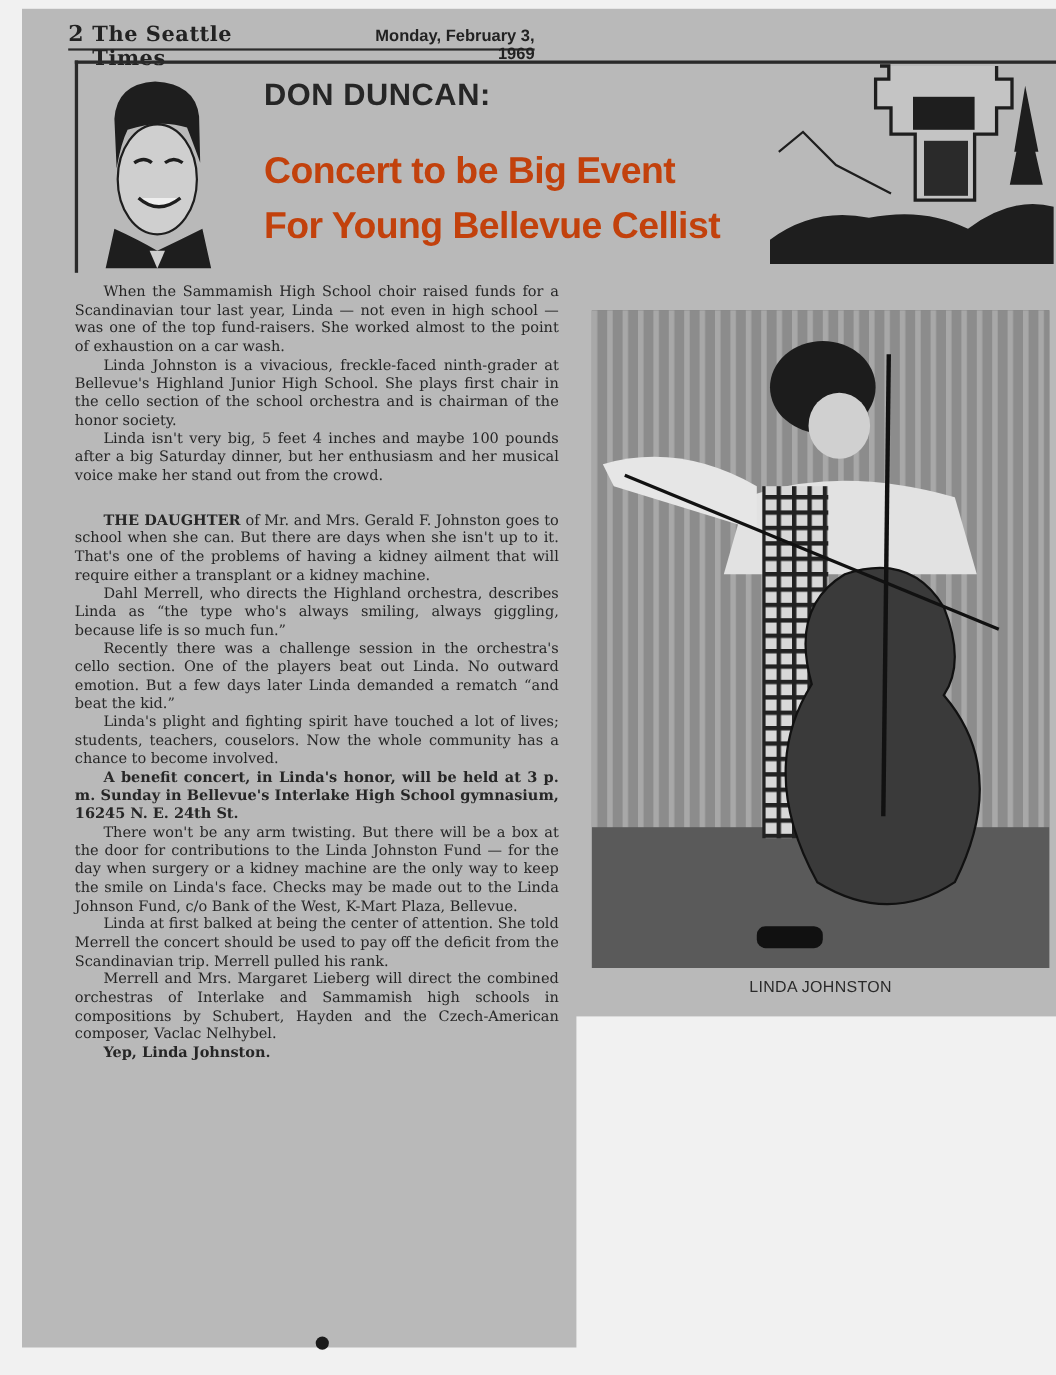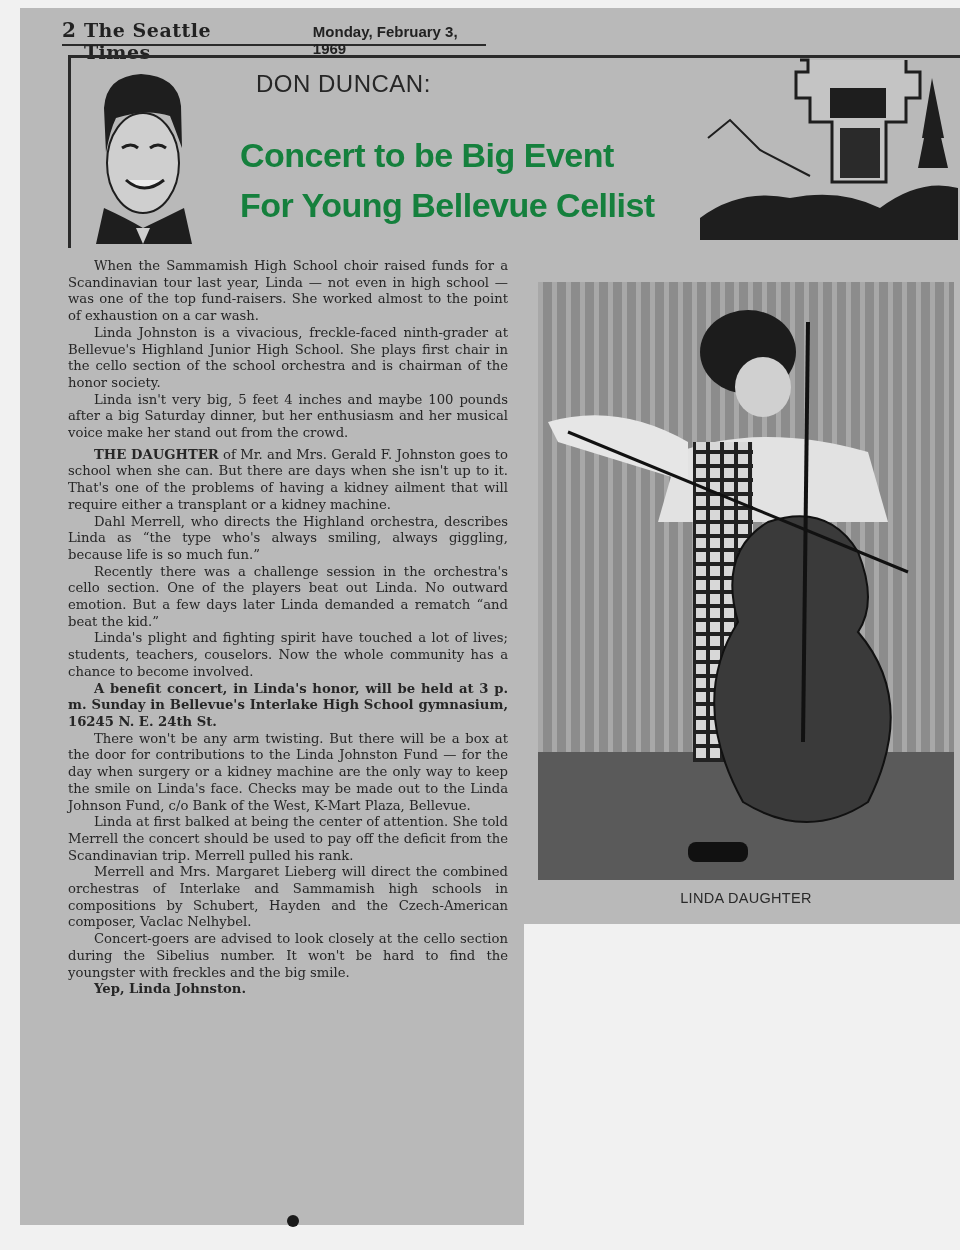--- a/index.html
+++ b/index.html
@@ -17,48 +17,49 @@
     background: #b9b9b9;
   }
   .masthead {
     position: absolute; left: 62px; top: 18px; width: 424px; height: 26px;
     border-bottom: 2px solid #2b2b2b;
     display: flex; align-items: baseline; gap: 38px;
     color: #222;
   }
   .masthead .pageno { font-family: "DejaVu Serif", serif; font-size: 20px; font-weight: bold; }
   .masthead .paper { font-family: "DejaVu Serif", serif; font-size: 19px; font-weight: bold; margin-left: -30px; letter-spacing: 0.5px; }
-  .masthead .date { font-family: "Liberation Sans", sans-serif; font-size: 15px; font-weight: bold; margin-left: 0px; }
+  .masthead .date { font-family: "Liberation Sans", sans-serif; font-size: 15px; font-weight: bold; margin-left: 0px; text-align: right; }
   .header-box {
     position: absolute; left: 68px; top: 55px; width: 892px; height: 190px;
     border-top: 3px solid #2a2a2a; border-left: 3px solid #2a2a2a;
   }
   .portrait {
     position: absolute; left: 86px; top: 68px; width: 110px; height: 176px;
   }
   .byline {
-    position: absolute; left: 256px; top: 70px;
-    font-family: "Liberation Sans", sans-serif; font-size: 24px; color: #262626;
+    position: absolute; left: 240px; top: 70px;
+    font-family: "Liberation Sans", sans-serif; font-size: 28px; color: #262626;
     letter-spacing: 0.5px;
+    font-weight: bold;
   }
   .headline {
     position: absolute; left: 240px; top: 130px;
     font-family: "Liberation Sans", sans-serif; font-weight: bold; font-size: 34px;
-    line-height: 50px; color: #15803d; letter-spacing: -0.5px;
+    line-height: 50px; color: #c2410c; letter-spacing: -0.5px;
   }
   .artwork {
     position: absolute; left: 700px; top: 58px; width: 258px; height: 182px;
   }
   .article {
     position: absolute; left: 68px; top: 258px; width: 440px;
     font-family: "DejaVu Serif", serif; font-size: 13.2px; line-height: 16.7px;
     color: #262626; text-align: justify;
   }
   .article p { margin: 0; text-indent: 26px; }
-  .article p.gap { margin-top: 5px; }
+  .article p.gap { margin-top: 24px; }
   .article b { font-weight: bold; }
   .photo {
     position: absolute; left: 538px; top: 282px; width: 416px; height: 598px;
     background: #7a7a7a;
   }
   .caption {
     position: absolute; left: 538px; top: 890px; width: 416px; text-align: center;
     font-family: "Liberation Sans", sans-serif; font-size: 14.5px; color: #2a2a2a;
     letter-spacing: 0.3px;
   }
@@ -114,21 +115,20 @@
   <p><span>Linda Johnston is a vivacious, freckle-faced ninth-grader at Bellevue's Highland Junior High School. She plays first chair in the cello section of the school orchestra and is chairman of the honor society.</span></p>
   <p><span>Linda isn't very big, 5 feet 4 inches and maybe 100 pounds after a big Saturday dinner, but her enthusiasm and her musical voice make her stand out from the crowd.</span></p>
   <p class="gap"><b>THE DAUGHTER</b><span> of Mr. and Mrs. Gerald F. Johnston goes to school when she can. But there are days when she isn't up to it. That's one of the problems of having a kidney ailment that will require either a transplant or a kidney machine.</span></p>
   <p><span>Dahl Merrell, who directs the Highland orchestra, describes Linda as “the type who's always smiling, always giggling, because life is so much fun.”</span></p>
   <p><span>Recently there was a challenge session in the orchestra's cello section. One of the players beat out Linda. No outward emotion. But a few days later Linda demanded a rematch “and beat the kid.”</span></p>
   <p><span>Linda's plight and fighting spirit have touched a lot of lives; students, teachers, couselors. Now the whole community has a chance to become involved.</span></p>
   <p><b>A benefit concert, in Linda's honor, will be held at 3 p. m. Sunday in Bellevue's Interlake High School gymnasium, 16245 N. E. 24th St.</b></p>
   <p><span>There won't be any arm twisting. But there will be a box at the door for contributions to the Linda Johnston Fund — for the day when surgery or a kidney machine are the only way to keep the smile on Linda's face. Checks may be made out to the Linda Johnson Fund, c/o Bank of the West, K-Mart Plaza, Bellevue.</span></p>
   <p><span>Linda at first balked at being the center of attention. She told Merrell the concert should be used to pay off the deficit from the Scandinavian trip. Merrell pulled his rank.</span></p>
   <p><span>Merrell and Mrs. Margaret Lieberg will direct the combined orchestras of Interlake and Sammamish high schools in compositions by Schubert, Hayden and the Czech-American composer, Vaclac Nelhybel.</span></p>
-  <p><span>Concert-goers are advised to look closely at the cello section during the Sibelius number. It won't be hard to find the youngster with freckles and the big smile.</span></p>
   <p><b>Yep, Linda Johnston.</b></p>
 </div>
 
 <div class="photo">
   <svg width="416" height="598" viewBox="0 0 416 598">
     <defs>
       <pattern id="curtain" width="14" height="598" patternUnits="userSpaceOnUse">
         <rect width="14" height="598" fill="#8c8c8c"></rect>
         <rect x="0" width="5" height="598" fill="#a8a8a8"></rect>
       </pattern>
@@ -144,15 +144,15 @@
     <ellipse cx="225" cy="105" rx="28" ry="30" fill="#d0d0d0"></ellipse>
     <path d="M140 170 Q225 140 330 170 L350 240 L120 240 Z" fill="#e2e2e2"></path>
     <path d="M10 140 Q80 120 150 160 L150 200 L20 160 Z" fill="#e6e6e6"></path>
     <rect x="155" y="160" width="60" height="320" fill="url(#plaid)"></rect>
     <path d="M205 520 Q150 420 200 340 Q180 270 230 240 Q290 220 320 270 Q340 320 320 350 Q380 420 330 520 Q270 560 205 520 Z" fill="#3a3a3a" stroke="#111" stroke-width="2"></path>
     <line x1="270" y1="40" x2="265" y2="460" stroke="#111" stroke-width="4"></line>
     <line x1="30" y1="150" x2="370" y2="290" stroke="#111" stroke-width="3"></line>
     <rect x="150" y="560" width="60" height="20" rx="8" fill="#111"></rect>
   </svg>
 </div>
-<div class="caption">LINDA DAUGHTER</div>
+<div class="caption">LINDA JOHNSTON</div>
 
 <div class="bullet"></div>
 
 </body></html>

